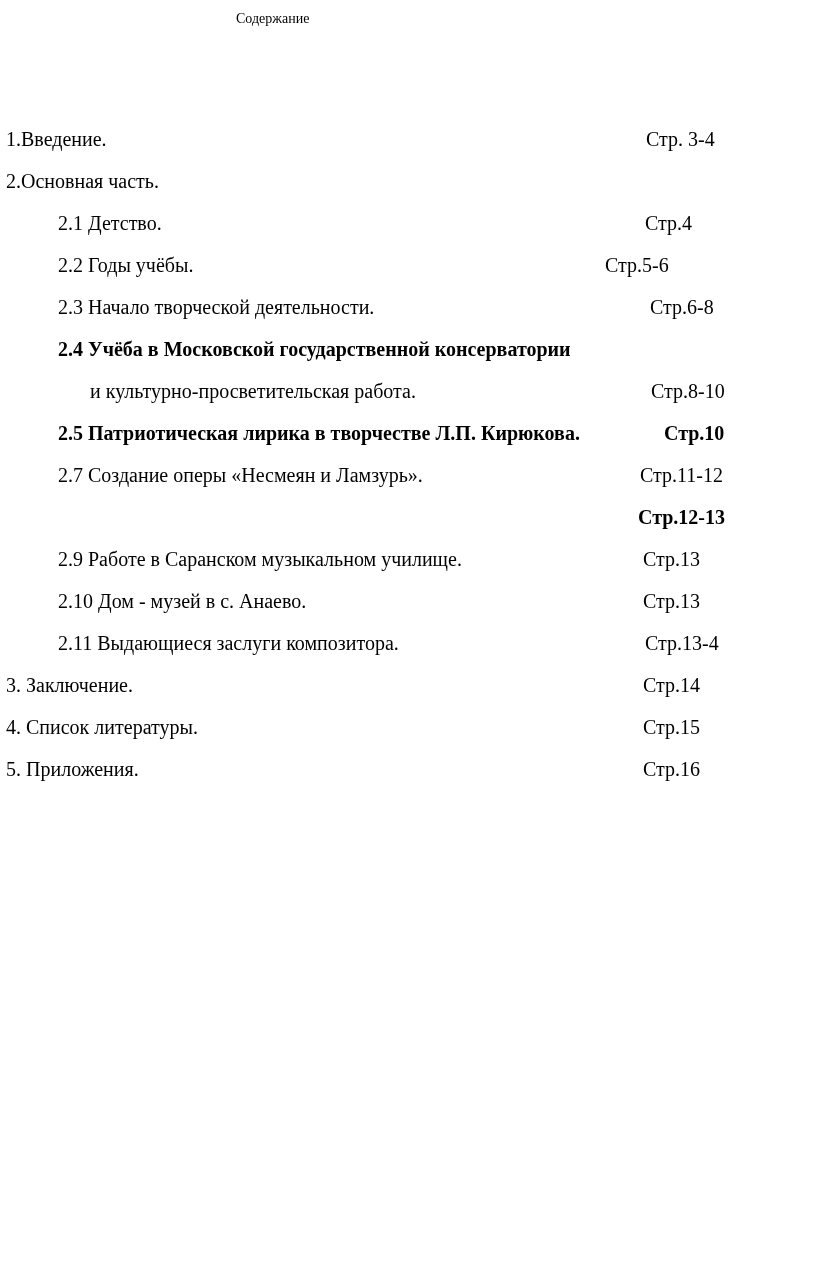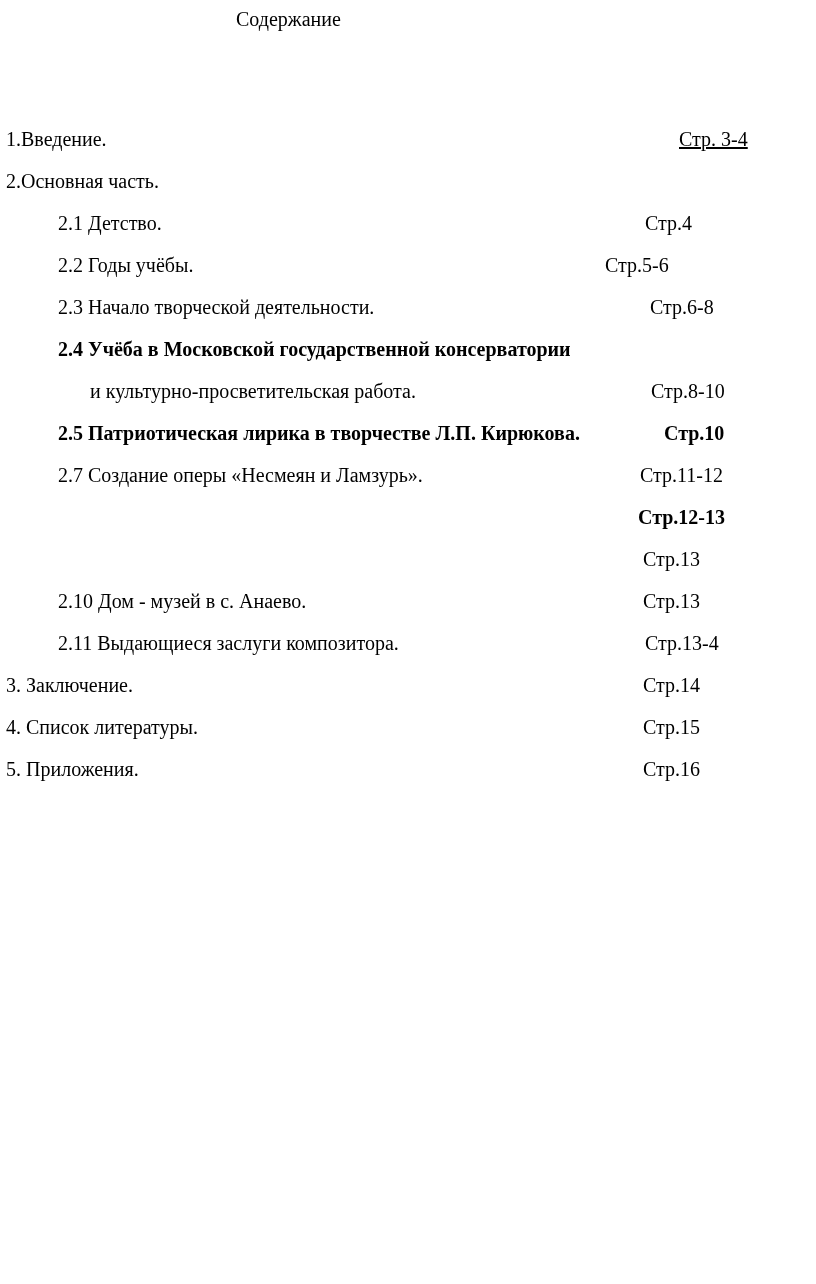--- a/index.html
+++ b/index.html
@@ -18,21 +18,21 @@
   .page {
     width: 816px;
     height: 1284px;
     position: relative;
     box-sizing: border-box;
   }
   .doc-title {
     position: absolute;
     top: 6px;
     left: 236px;
-    font-size: 20px;
+    font-size: 14px;
     line-height: 26px;
     white-space: nowrap;
   }
   .toc {
     position: absolute;
     top: 118px;
     left: 0px;
     width: 724px;
   }
   .toc-row {
@@ -61,21 +61,21 @@
 </head>
 <body>
 
 <div class="page">
 
   <div class="doc-title">Содержание</div>
 
   <div class="toc">
       <div class="toc-row lvl0">
         <span class="entry">1.Введение.</span>
-        <span class="page-no" style="left: 679px; text-decoration: underline;">Стр. 3-4</span>
+        <span class="page-no" style="left: 646px;">Стр. 3-4</span>
       </div>
       <div class="toc-row lvl0">
         <span class="entry">2.Основная часть.</span>
       </div>
       <div class="toc-row lvl2">
         <span class="entry">2.1 Детство.</span>
         <span class="page-no" style="left: 645px;">Стр.4</span>
       </div>
       <div class="toc-row lvl2">
         <span class="entry">2.2 Годы учёбы.</span>
@@ -97,20 +97,21 @@
         <span class="page-no bold" style="left: 664px;">Стр.10</span>
       </div>
       <div class="toc-row lvl2">
         <span class="entry">2.7 Создание оперы «Несмеян и Ламзурь».</span>
         <span class="page-no" style="left: 640px;">Стр.11-12</span>
       </div>
       <div class="toc-row lvl2">
         <span class="page-no bold" style="left: 638px;">Стр.12-13</span>
       </div>
       <div class="toc-row lvl2">
+        <span class="entry">2.9 Работе в Саранском музыкальном училище.</span>
         <span class="page-no" style="left: 643px;">Стр.13</span>
       </div>
       <div class="toc-row lvl2">
         <span class="entry">2.10 Дом - музей в с. Анаево.</span>
         <span class="page-no" style="left: 643px;">Стр.13</span>
       </div>
       <div class="toc-row lvl2">
         <span class="entry">2.11 Выдающиеся заслуги композитора.</span>
         <span class="page-no" style="left: 645px;">Стр.13-4</span>
       </div>

